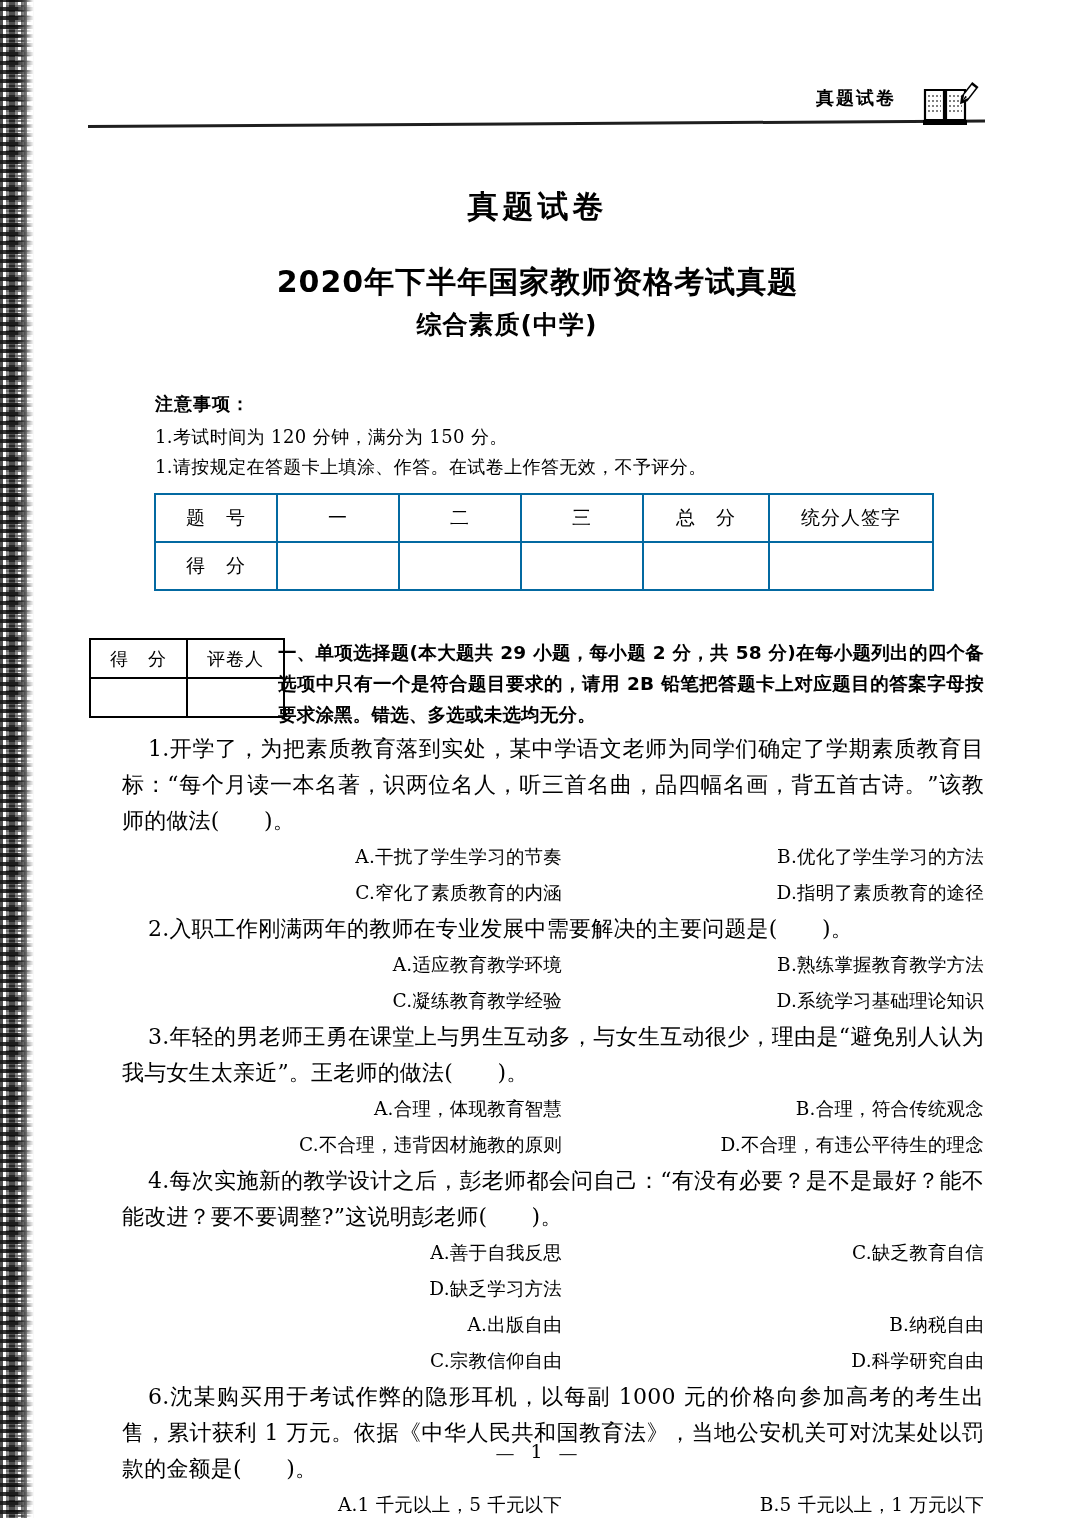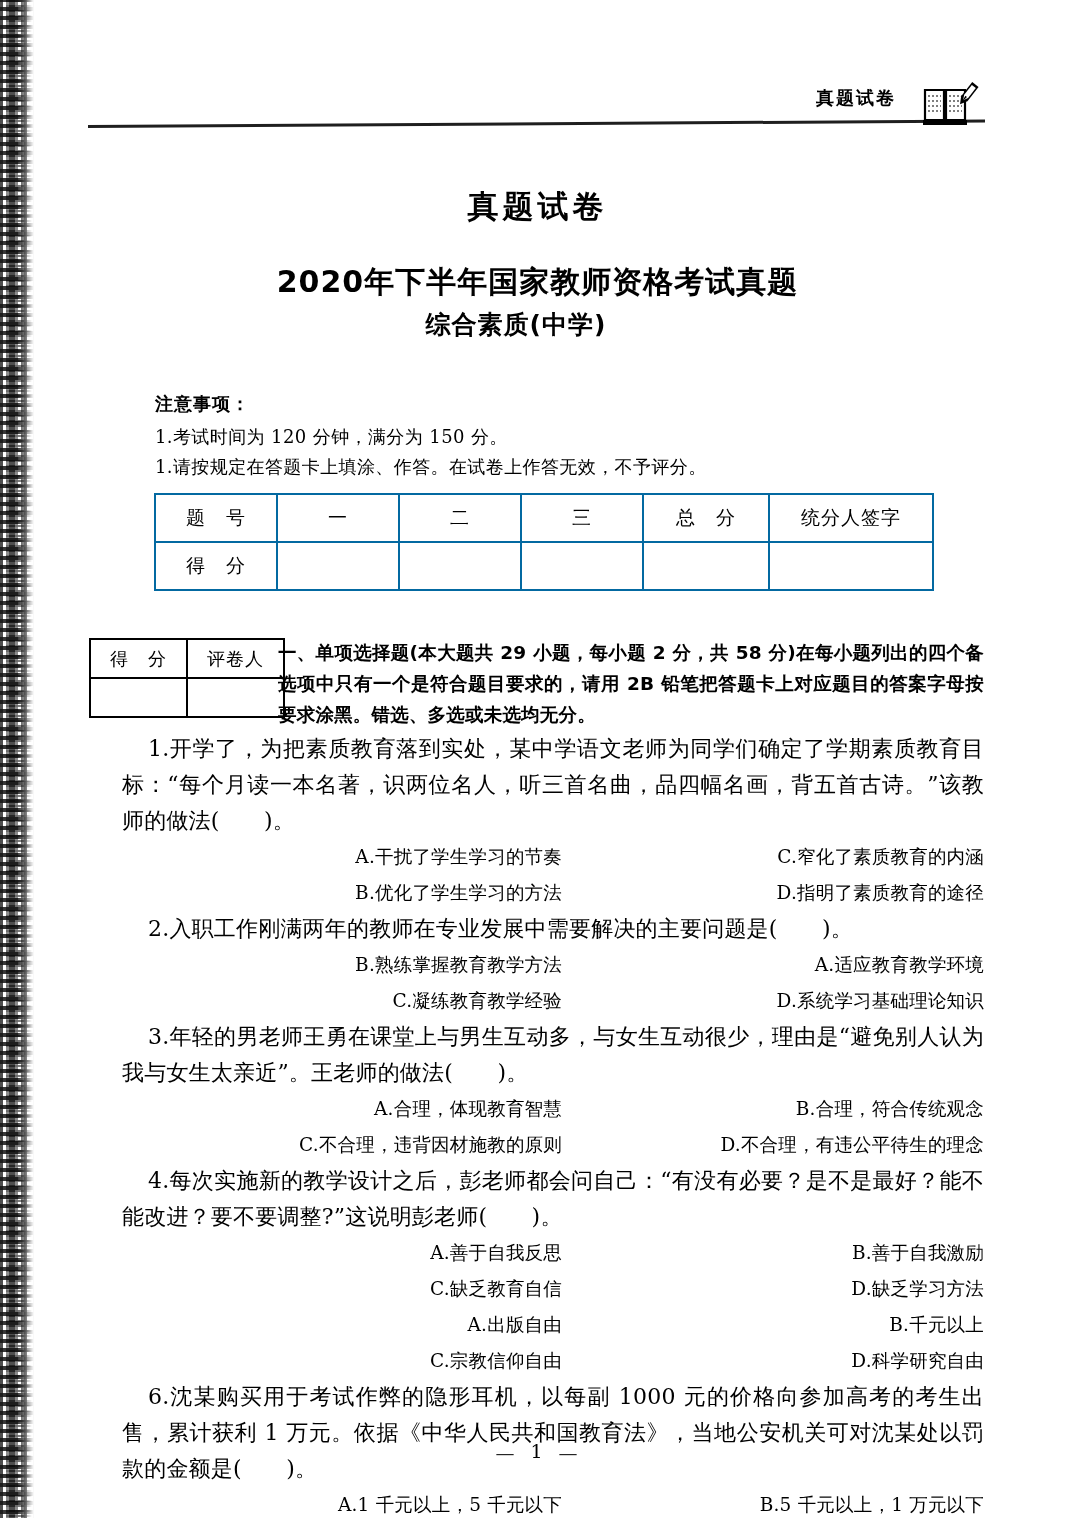--- a/index.html
+++ b/index.html
@@ -109,21 +109,20 @@
   .exam-subtitle {
     position: absolute;
     top: 308px;
     left: 0;
     width: 1014px;
     text-align: center;
     font-family: "DejaVu Sans", "Liberation Sans", sans-serif;
     font-weight: 700;
     font-size: 25px;
     letter-spacing: 1px;
-    padding-left: 9px;
   }
 
   
   .notice {
     position: absolute;
     left: 155px;
     top: 392px;
     width: 830px;
   }
   .notice-heading {
@@ -319,60 +318,59 @@
   </table>
 
   <div class="section-heading">一、单项选择题(本大题共 29 小题，每小题 2 分，共 58 分)在每小题列出的四个备选项中只有一个是符合题目要求的，请用 2B 铅笔把答题卡上对应题目的答案字母按要求涂黑。错选、多选或未选均无分。</div>
 
   <div class="questions">
 
     <div class="q-block">
       <div class="q-stem">1.开学了，为把素质教育落到实处，某中学语文老师为同学们确定了学期素质教育目标：“每个月读一本名著，识两位名人，听三首名曲，品四幅名画，背五首古诗。”该教师的做法(　　)。</div>
       <div class="q-options">
         <div class="q-option">A.干扰了学生学习的节奏</div>
+        <div class="q-option col-b">B.优化了学生学习的方法</div>
         <div class="q-option">C.窄化了素质教育的内涵</div>
-        <div class="q-option col-b">B.优化了学生学习的方法</div>
         <div class="q-option col-b">D.指明了素质教育的途径</div>
       </div>
     </div>
 
     <div class="q-block">
       <div class="q-stem">2.入职工作刚满两年的教师在专业发展中需要解决的主要问题是(　　)。</div>
       <div class="q-options">
+        <div class="q-option">A.适应教育教学环境</div>
         <div class="q-option col-b">B.熟练掌握教育教学方法</div>
-        <div class="q-option">A.适应教育教学环境</div>
         <div class="q-option">C.凝练教育教学经验</div>
         <div class="q-option col-b">D.系统学习基础理论知识</div>
       </div>
     </div>
 
     <div class="q-block">
       <div class="q-stem">3.年轻的男老师王勇在课堂上与男生互动多，与女生互动很少，理由是“避免别人认为我与女生太亲近”。王老师的做法(　　)。</div>
       <div class="q-options">
         <div class="q-option">A.合理，体现教育智慧</div>
         <div class="q-option col-b">B.合理，符合传统观念</div>
         <div class="q-option">C.不合理，违背因材施教的原则</div>
         <div class="q-option col-b">D.不合理，有违公平待生的理念</div>
       </div>
     </div>
 
     <div class="q-block">
       <div class="q-stem">4.每次实施新的教学设计之后，彭老师都会问自己：“有没有必要？是不是最好？能不能改进？要不要调整?”这说明彭老师(　　)。</div>
       <div class="q-options">
         <div class="q-option">A.善于自我反思</div>
-        <div class="q-option col-b">B.善于自我激励</div>
         <div class="q-option">C.缺乏教育自信</div>
         <div class="q-option col-b">D.缺乏学习方法</div>
       </div>
     </div>
 
     <div class="q-block">
       <div class="q-options">
         <div class="q-option">A.出版自由</div>
-        <div class="q-option col-b">B.千元以上</div>
+        <div class="q-option col-b">B.纳税自由</div>
         <div class="q-option">C.宗教信仰自由</div>
         <div class="q-option col-b">D.科学研究自由</div>
       </div>
     </div>
 
     <div class="q-block">
       <div class="q-stem">6.沈某购买用于考试作弊的隐形耳机，以每副 1000 元的价格向参加高考的考生出售，累计获利 1 万元。依据《中华人民共和国教育法》，当地公安机关可对沈某处以罚款的金额是(　　)。</div>
       <div class="q-options">
         <div class="q-option">A.1 千元以上，5 千元以下</div>
         <div class="q-option col-b">B.5 千元以上，1 万元以下</div>

